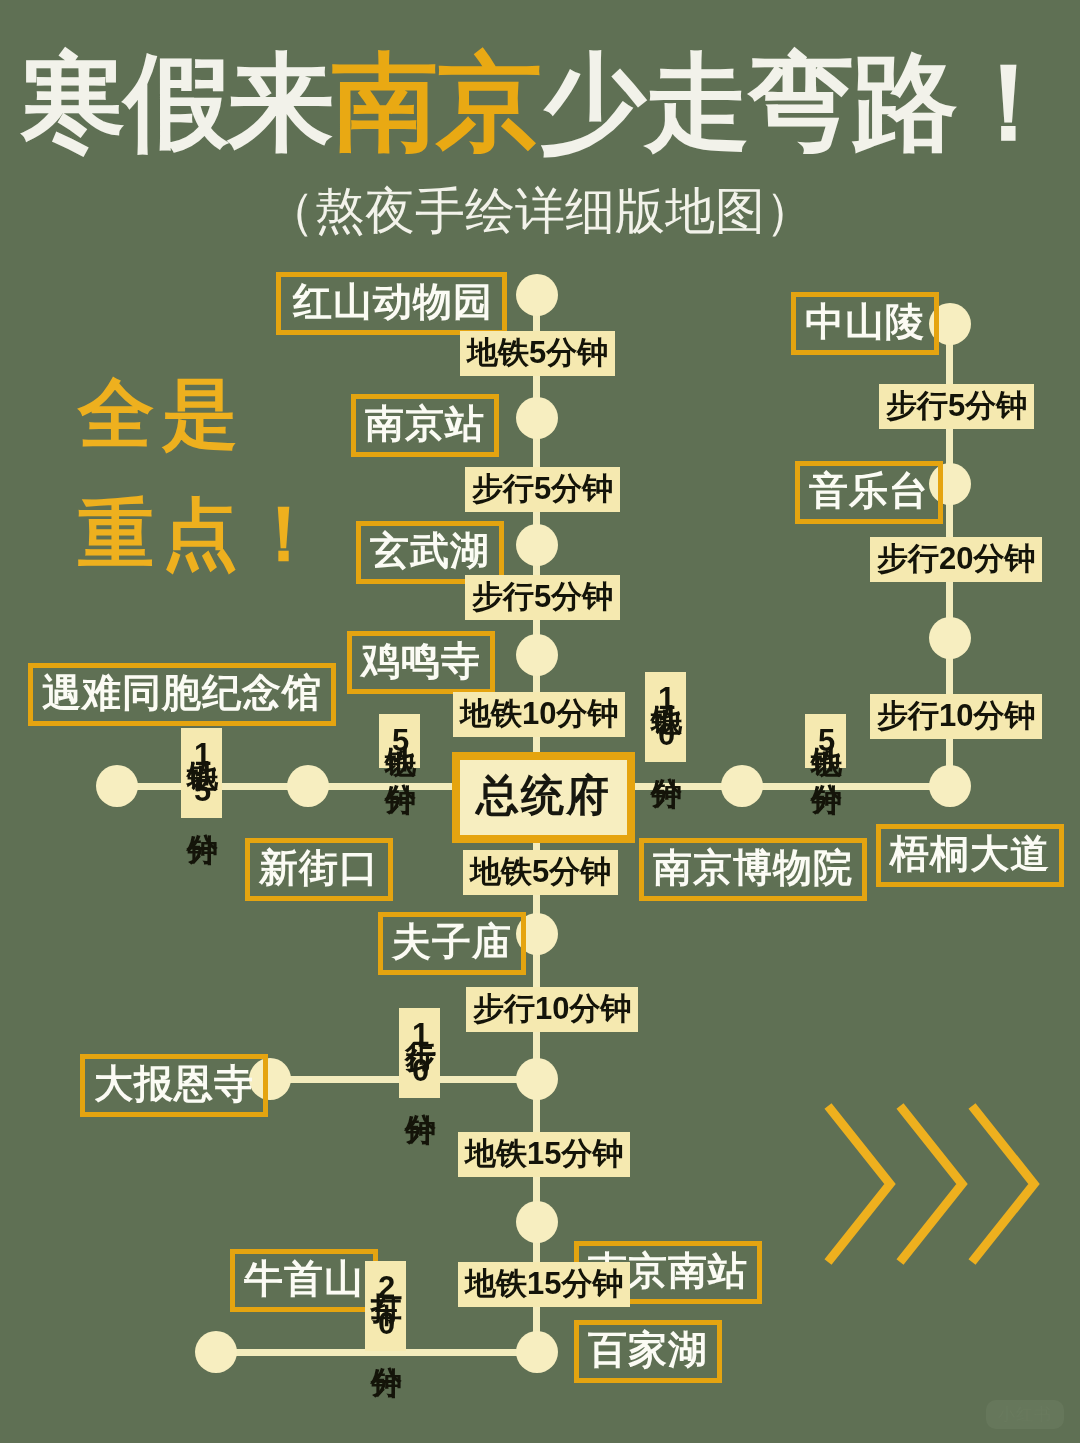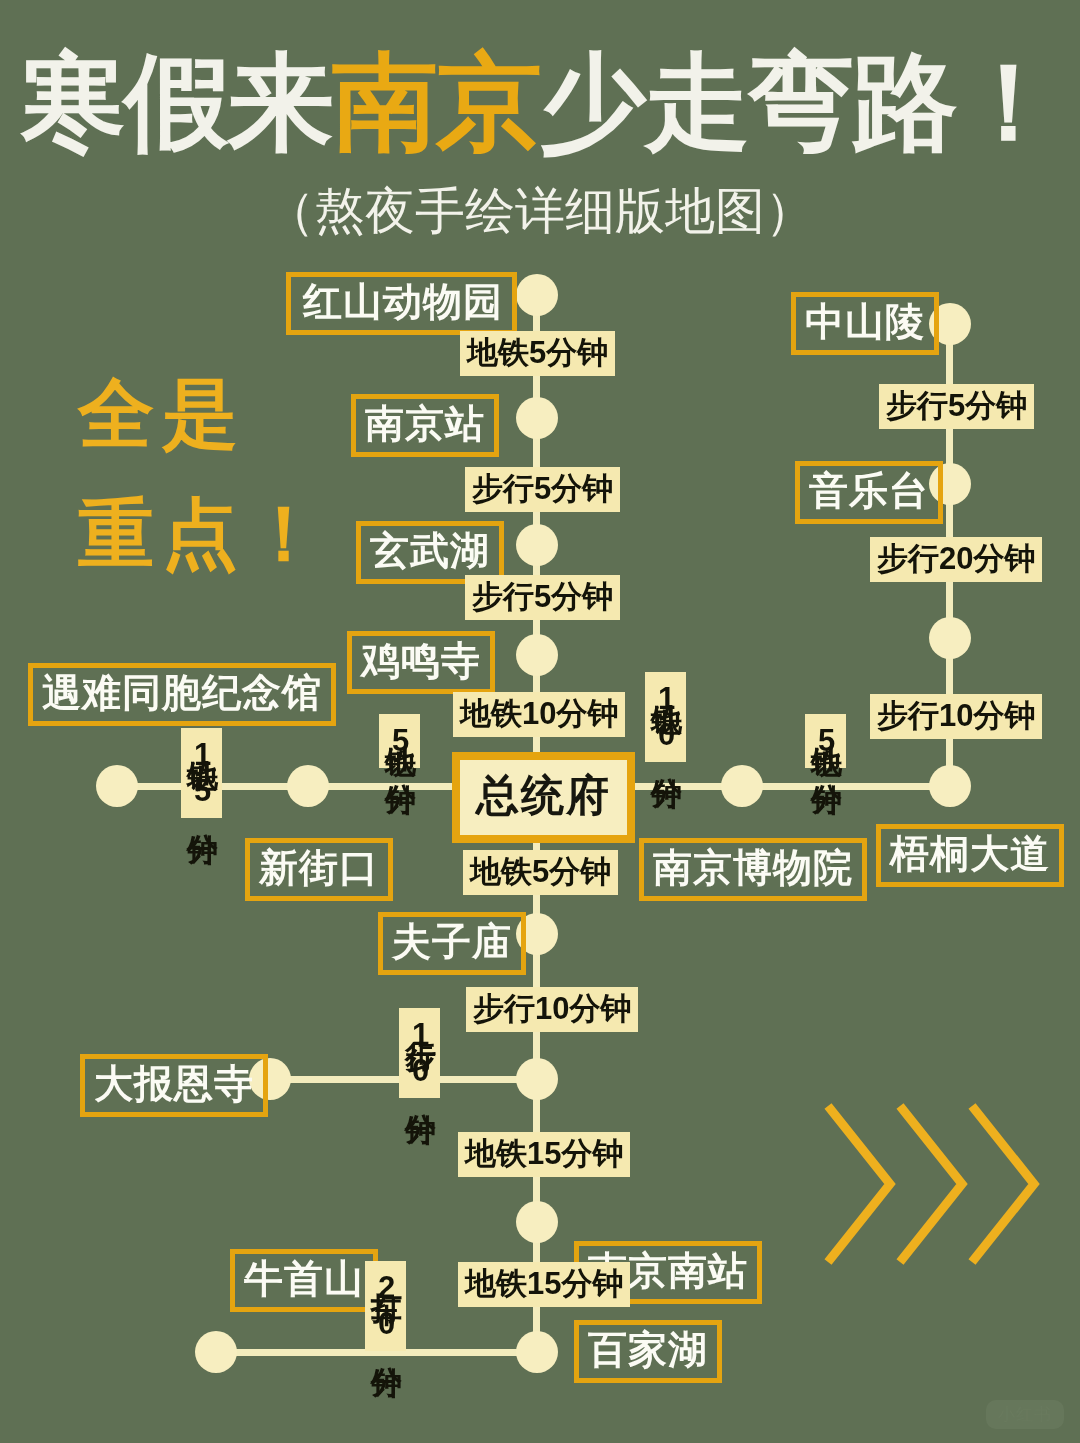--- a/index.html
+++ b/index.html
@@ -159,21 +159,21 @@
   <div class="node" style="left:742px;top:786px;"></div>
   <div class="node" style="left:950px;top:786px;"></div>
 
   <div class="node" style="left:950px;top:324px;"></div>
   <div class="node" style="left:950px;top:484px;"></div>
   <div class="node" style="left:950px;top:638px;"></div>
 
   <div class="node" style="left:270px;top:1079px;"></div>
   <div class="node" style="left:216px;top:1352px;"></div>
 
-  <div class="st" style="left:286px;top:272px;padding-left:12px;">红山动物园</div>
+  <div class="st" style="left:276px;top:272px;padding-left:12px;">红山动物园</div>
   <div class="st" style="left:351px;top:394px;">南京站</div>
   <div class="st" style="left:356px;top:521px;">玄武湖</div>
   <div class="st" style="left:347px;top:631px;">鸡鸣寺</div>
 
   <div class="st" style="left:28px;top:663px;">遇难同胞纪念馆</div>
   <div class="st" style="left:245px;top:838px;">新街口</div>
   <div class="st" style="left:639px;top:838px;">南京博物院</div>
   <div class="st" style="left:876px;top:824px;">梧桐大道</div>
 
   <div class="st" style="left:791px;top:292px;">中山陵</div>

